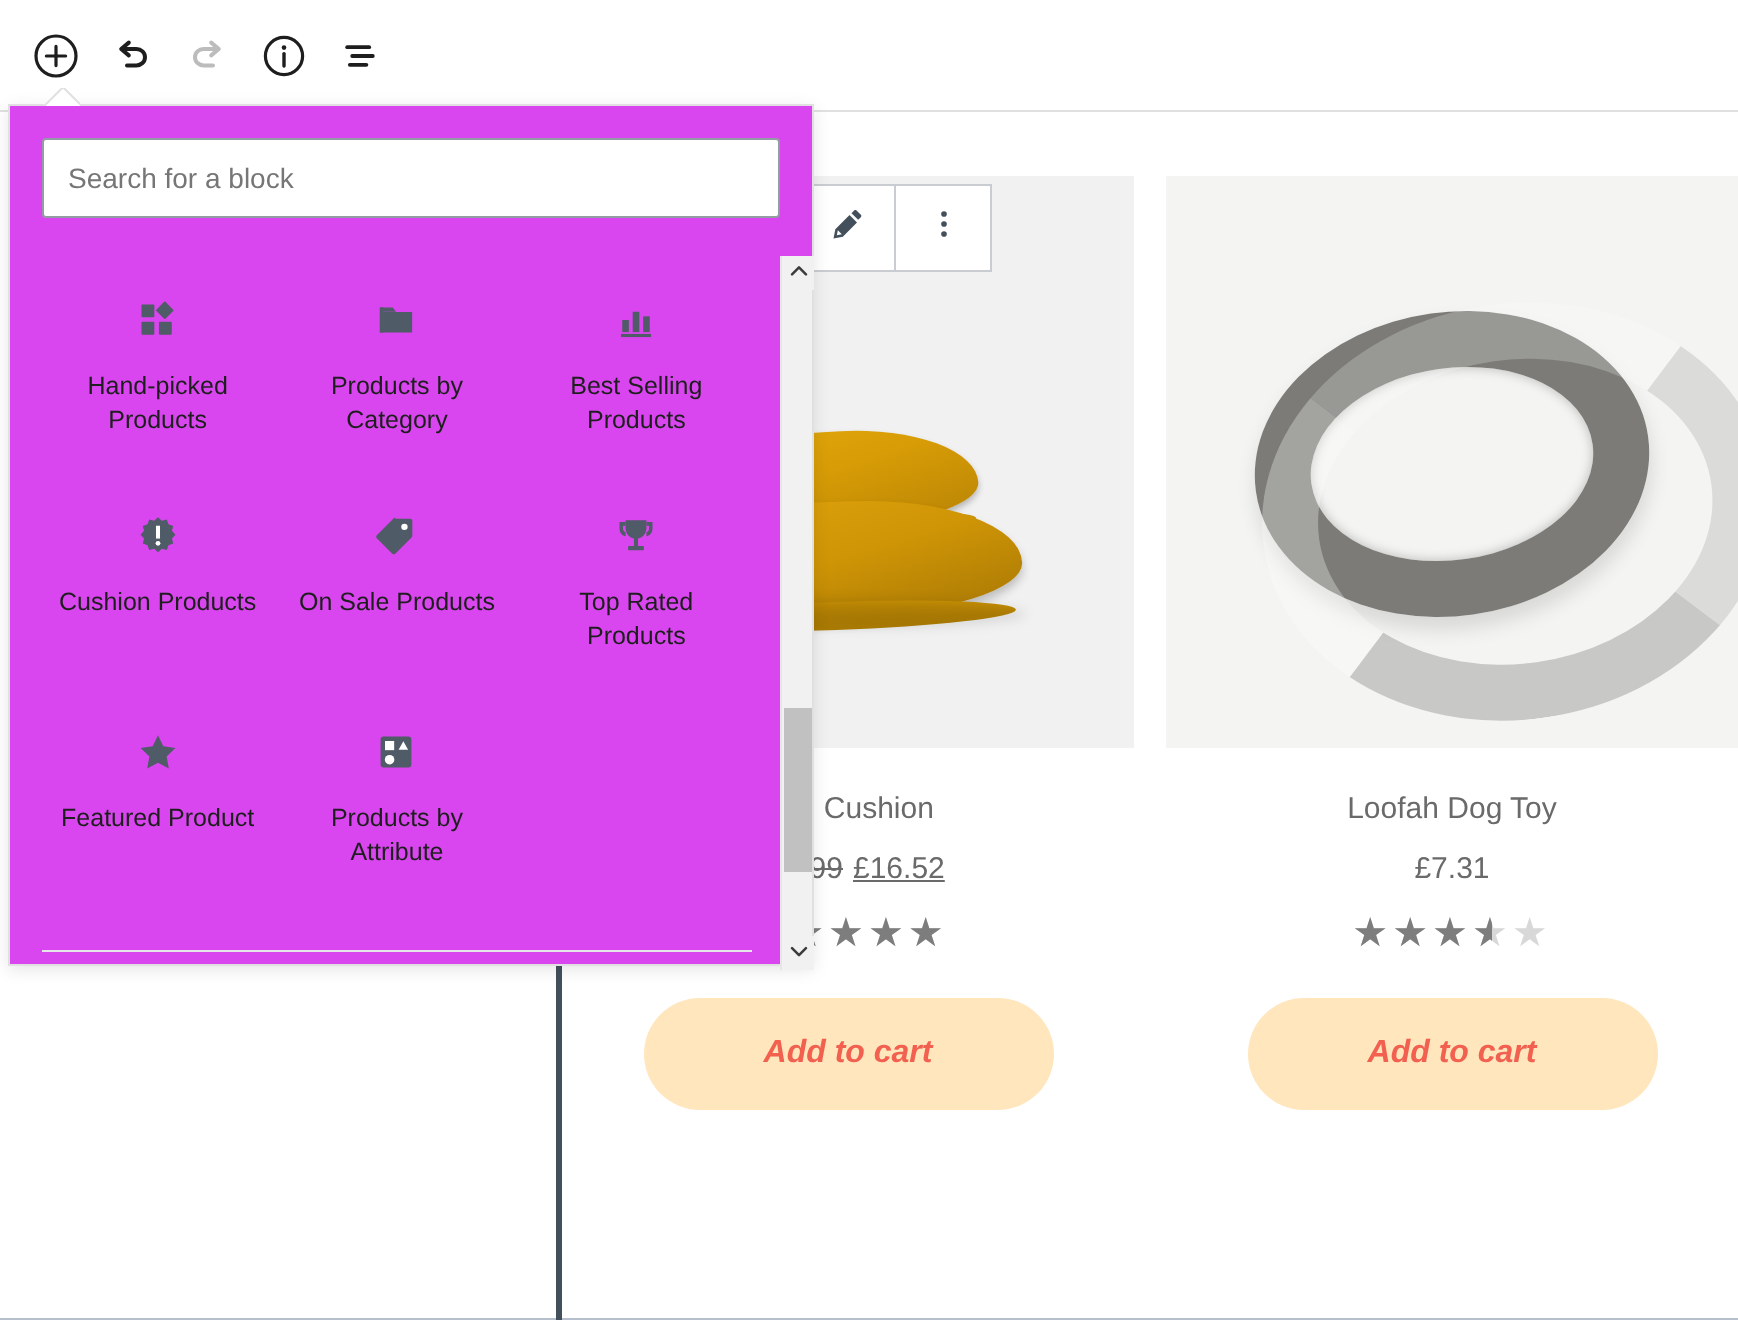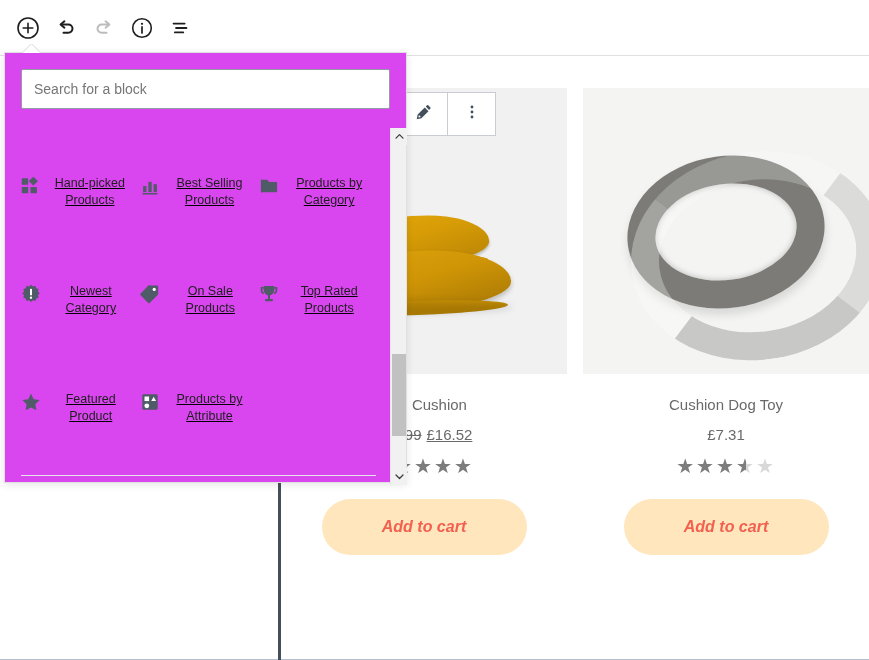--- a/index.html
+++ b/index.html
@@ -282,27 +282,26 @@
   }
   .blocks-grid {
     display: grid;
     grid-template-columns: repeat(3, 1fr);
     padding: 0 14px;
     row-gap: 0;
   }
   .block-item {
     height: 108px;
     display: flex;
-    flex-direction: row;
+    flex-direction: column;
     align-items: center;
     justify-content: flex-start;
     padding-top: 20px;
     cursor: pointer;
     border-radius: 2px;
-    text-decoration: underline;
   }
   .block-icon {
     width: 24px; height: 24px;
     display: flex; align-items: center; justify-content: center;
     color: #4f5b66;
     margin-bottom: 13px;
   }
   .block-label {
     font-size: 12.5px;
     color: #1e1e1e;
@@ -446,21 +445,21 @@
         <div class="p-rating">
           <span class="stars">★★★★★<span class="fill" style="width: 100%;">★★★★★</span></span>
         </div>
         <button class="p-btn">Add to cart</button>
       </div>
 
       <div class="product-card">
         <div class="p-image img-ring">
           <div class="ring"></div>
         </div>
-        <div class="p-title">Cushion Dog Toy</div>
+        <div class="p-title">Loofah Dog Toy</div>
         <div class="p-price">
           <span>£7.31</span>
         </div>
         <div class="p-rating">
           <span class="stars">★★★★★<span class="fill" style="width: 70%;">★★★★★</span></span>
         </div>
         <button class="p-btn">Add to cart</button>
       </div>
 
     </div>
@@ -486,49 +485,49 @@
               <rect x="12.5" y="13" width="7" height="7" rx="0.5"></rect>
               <rect x="12.2" y="3.2" width="7" height="7" rx="0.5" transform="rotate(45 15.7 6.7)"></rect>
             </svg>
           </span>
           <span class="block-label">Hand-picked Products</span>
         </div>
 
         <div class="block-item">
           <span class="block-icon">
             <svg width="22" height="22" viewBox="0 0 24 24" fill="currentColor">
+              <path d="M3.2 5.2h7l1.8 2.3H3.2V5.2z"></path>
+              <path d="M3.2 7.6h17.6v11.2H3.2V7.6z"></path>
+              <rect x="3.2" y="5.2" width="1.9" height="13.6"></rect>
+            </svg>
+          </span>
+          <span class="block-label">Products by Category</span>
+        </div>
+
+        <div class="block-item">
+          <span class="block-icon">
+            <svg width="22" height="22" viewBox="0 0 24 24" fill="currentColor">
               <rect x="4.5" y="12" width="3.6" height="6.6"></rect>
               <rect x="10.2" y="7.5" width="3.6" height="11.1"></rect>
               <rect x="15.9" y="10" width="3.6" height="8.6"></rect>
               <rect x="3.8" y="19.6" width="16.4" height="1.7"></rect>
             </svg>
           </span>
           <span class="block-label">Best Selling Products</span>
         </div>
 
         <div class="block-item">
           <span class="block-icon">
             <svg width="22" height="22" viewBox="0 0 24 24" fill="currentColor">
-              <path d="M3.2 5.2h7l1.8 2.3H3.2V5.2z"></path>
-              <path d="M3.2 7.6h17.6v11.2H3.2V7.6z"></path>
-              <rect x="3.2" y="5.2" width="1.9" height="13.6"></rect>
-            </svg>
-          </span>
-          <span class="block-label">Products by Category</span>
-        </div>
-
-        <div class="block-item">
-          <span class="block-icon">
-            <svg width="22" height="22" viewBox="0 0 24 24" fill="currentColor">
               <path d="M12 1.8l2.1 1.9 2.7-.7.9 2.6 2.6.9-.7 2.7 1.9 2.1-1.9 2.1.7 2.7-2.6.9-.9 2.6-2.7-.7-2.1 1.9-2.1-1.9-2.7.7-.9-2.6-2.6-.9.7-2.7-1.9-2.1 1.9-2.1-.7-2.7 2.6-.9.9-2.6 2.7.7L12 1.8z"></path>
               <rect x="10.9" y="6.4" width="2.2" height="7" fill="#ffffff"></rect>
               <circle cx="12" cy="16" r="1.3" fill="#ffffff"></circle>
             </svg>
           </span>
-          <span class="block-label">Newest Category</span>
+          <span class="block-label">Cushion Products</span>
         </div>
 
         <div class="block-item">
           <span class="block-icon">
             <svg width="22" height="22" viewBox="0 0 24 24" fill="currentColor">
               <path d="M12.6 2.6h8.2c.6 0 1.1.5 1.1 1.1v8.2c0 .3-.1.6-.3.8l-9 9c-.4.4-1.1.4-1.6 0L2.5 13.2c-.4-.4-.4-1.1 0-1.6l9.3-9.3c.2-.2.5-.3.8 0z" transform="translate(-1 0)"></path>
               <circle cx="16.6" cy="7" r="1.75" fill="#ffffff"></circle>
             </svg>
           </span>
           <span class="block-label">On Sale Products</span>

